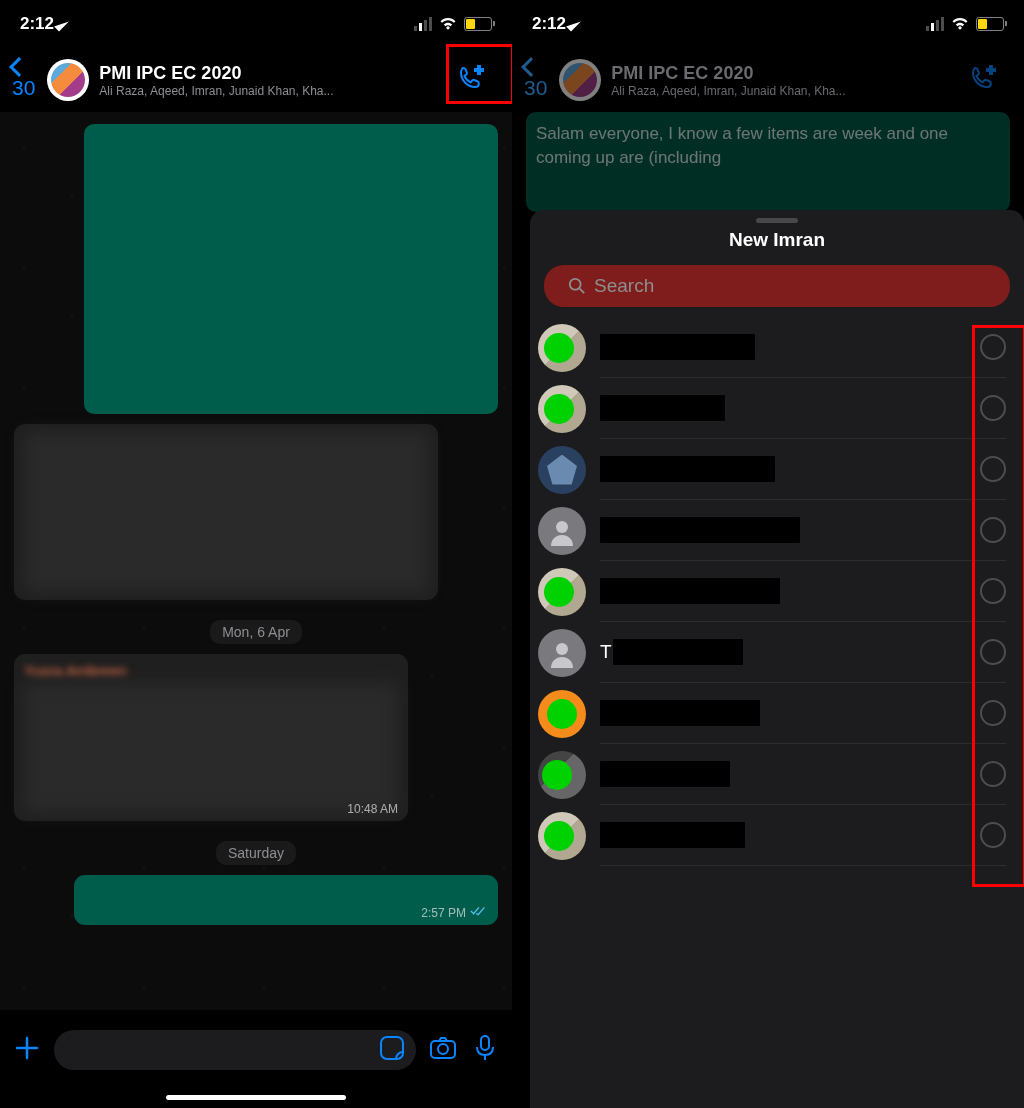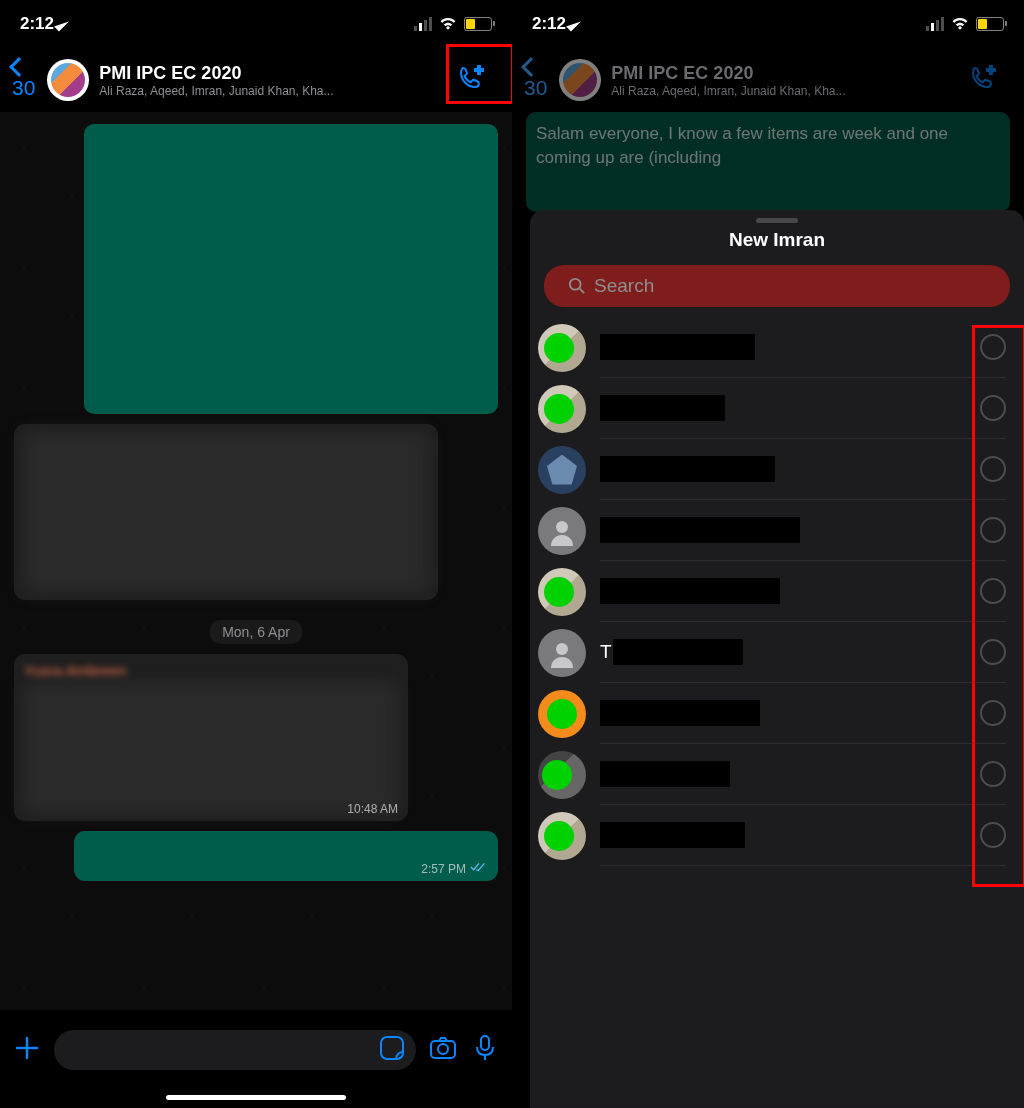--- a/index.html
+++ b/index.html
@@ -134,20 +134,21 @@
         <div class="blur-content"></div>
       </div>
     <div class="date-wrap"><span class="date-chip">Mon, 6 Apr</span></div>
     <div class="msg in in2" style="margin-right:90px;">
       <div class="sender" style="filter:blur(3px);">Yusra Ambreen</div>
       <div class="blur-content"></div>
       <div class="msg-time">
           <span>10:48 AM</span>
         </div>
     </div>
+    <div class="date-wrap"><span class="date-chip">Saturday</span></div>
     <div class="msg out" style="height:50px;">
       <div class="msg-time">
         <span>2:57 PM</span>
         <span class="ticks"><svg viewBox="0 0 20 12">
               <path d="M1 6l3 3 6-7M7 9l2 1 7-8" stroke="#53bdeb" stroke-width="1.5" fill="none"></path>
             </svg></span>
       </div>
     </div>
   </div>
 

